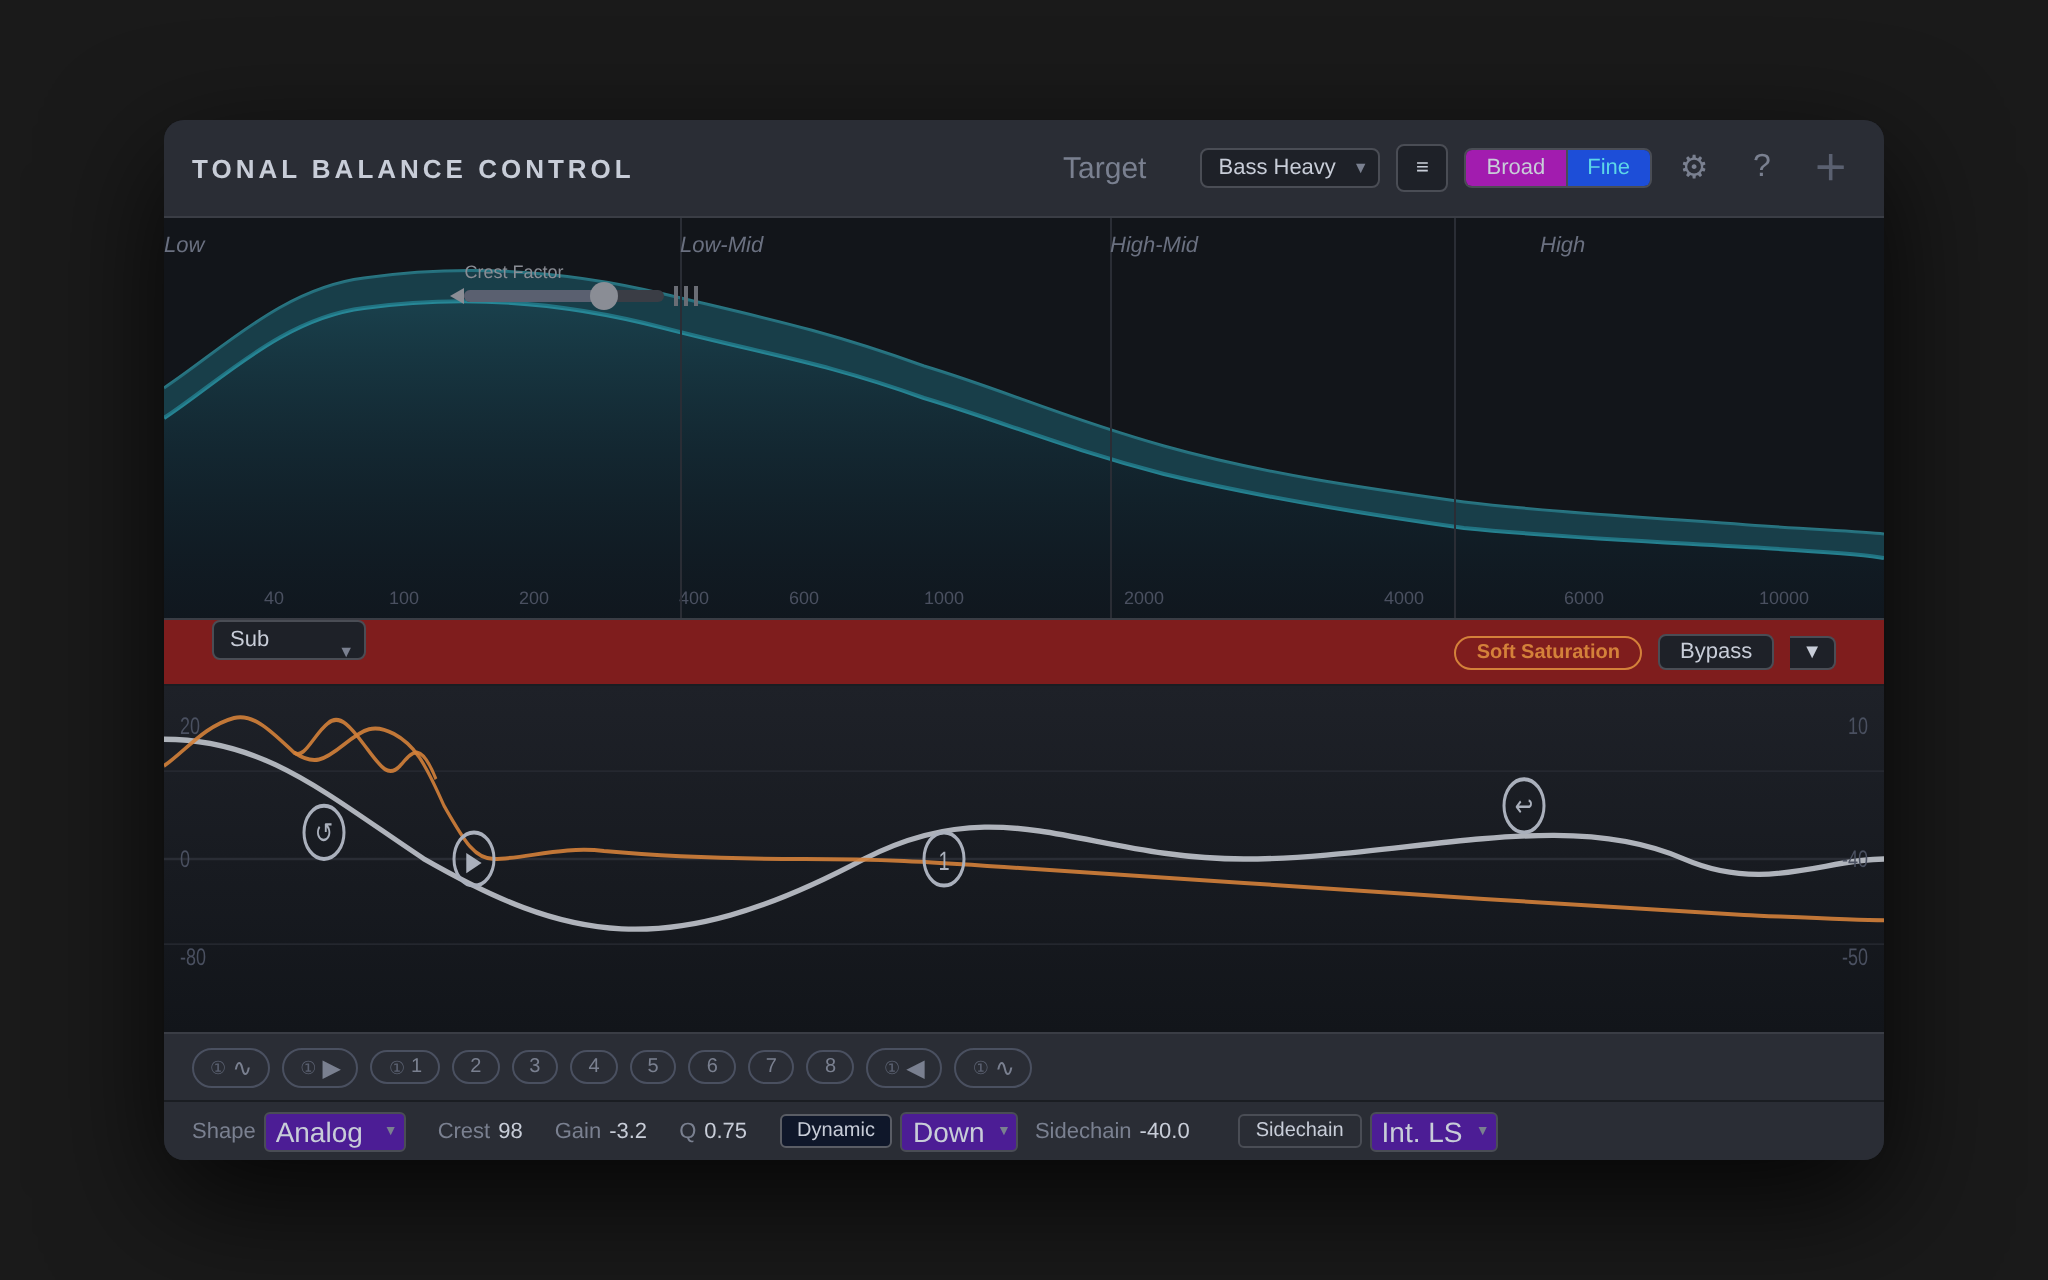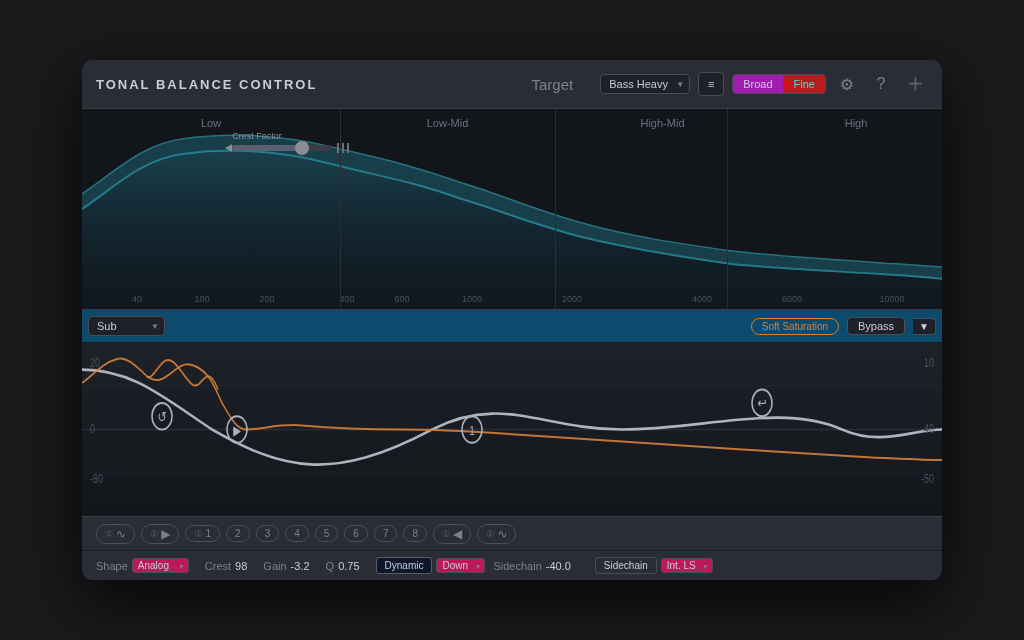--- a/index.html
+++ b/index.html
@@ -97,21 +97,21 @@
       font-size: 11px;
       cursor: pointer;
       border: none;
       outline: none;
     }
     .broad-btn {
       background: #a21caf;
       color: #c8cdd8;
     }
     .fine-btn {
-      background: #b91c1c;
+      background: #1d4ed8;
       color: #5dd6e8;
       border-left: 1px solid #4a4d55;
     }
     .gear-btn, .help-btn, .pin-btn {
       background: transparent;
       border: none;
       color: #7a8090;
       cursor: pointer;
       font-size: 16px;
       display: flex;
@@ -133,44 +133,43 @@
     .spectrum-labels {
       display: flex;
       position: absolute;
       top: 8px;
       left: 0; right: 0;
       z-index: 5;
     }
     .spec-band {
       color: #6a7080;
       font-size: 11px;
-      text-align: center;
       flex: 1;
+      font-style: italic;
     }
     .spec-band:first-child { flex: 1.2; }
     .spec-band:last-child { flex: 0.8; }
     .spectrum-canvas {
       position: absolute;
       top: 0; left: 0; right: 0; bottom: 0;
     }
     .divider-line {
       position: absolute;
       top: 0; bottom: 0;
       width: 1px;
       background: #2a2d35;
       z-index: 3;
     }
 
     
     .band-selector-row {
-      background: #0c4a6e;
+      background: #7f1d1d;
       height: 34px;
       display: flex;
-      align-items: center;
-      padding: 0 6px;
+      padding: 0 24px;
       flex-shrink: 0;
       border-top: 1px solid #3a3d45;
       border-bottom: 1px solid #1a1d22;
     }
     .sub-dropdown-wrapper {
       position: relative;
     }
     .sub-dropdown {
       background: #1e2128;
       border: 1px solid #4a4d55;
@@ -198,20 +197,21 @@
       gap: 8px;
     }
     .soft-sat-btn {
       background: transparent;
       border: 1px solid #d4813a;
       border-radius: 10px;
       color: #d4813a;
       font-size: 10px;
       padding: 2px 10px;
       cursor: pointer;
+      font-weight: bold;
     }
     .bypass-btn {
       background: #1e2128;
       border: 1px solid #4a4d55;
       border-radius: 4px;
       color: #c8cdd8;
       font-size: 11px;
       padding: 2px 10px;
       cursor: pointer;
     }
@@ -284,25 +284,25 @@
       margin-right: 16px;
       justify-content: center;
     }
     .param-label {
       color: #7a8090;
     }
     .param-value {
       color: #c8cdd8;
     }
     .param-dropdown {
-      background: #be185d;
+      background: #4c1d95;
       border: 1px solid #4a4d55;
       border-radius: 3px;
       color: #c8cdd8;
-      font-size: 10px;
+      font-size: 14px;
       padding: 1px 16px 1px 5px;
       appearance: none;
       cursor: pointer;
     }
     .shape-dropdown-wrapper, .down-dropdown-wrapper, .int-dropdown-wrapper {
       position: relative;
     }
     .shape-dropdown-wrapper::after, .down-dropdown-wrapper::after, .int-dropdown-wrapper::after {
       content: '▼';
       font-size: 7px;

